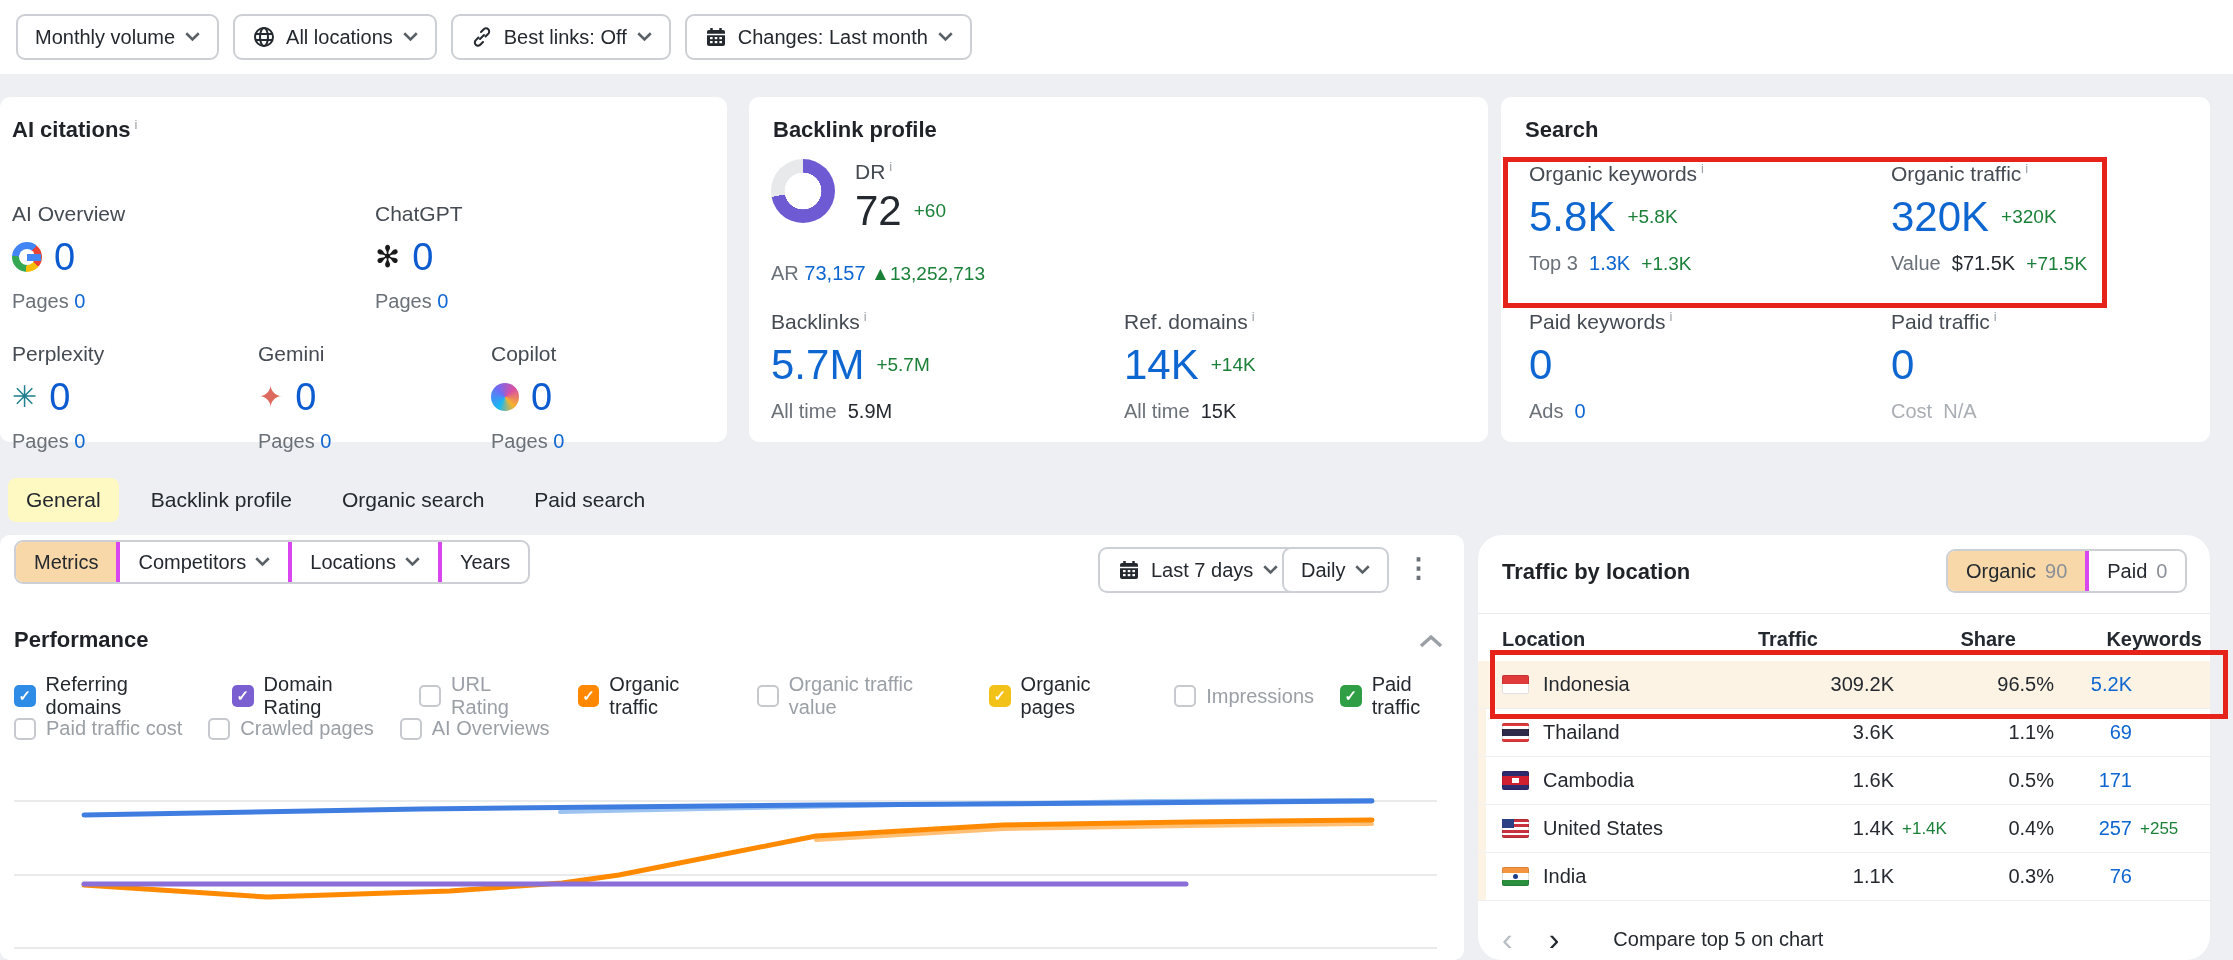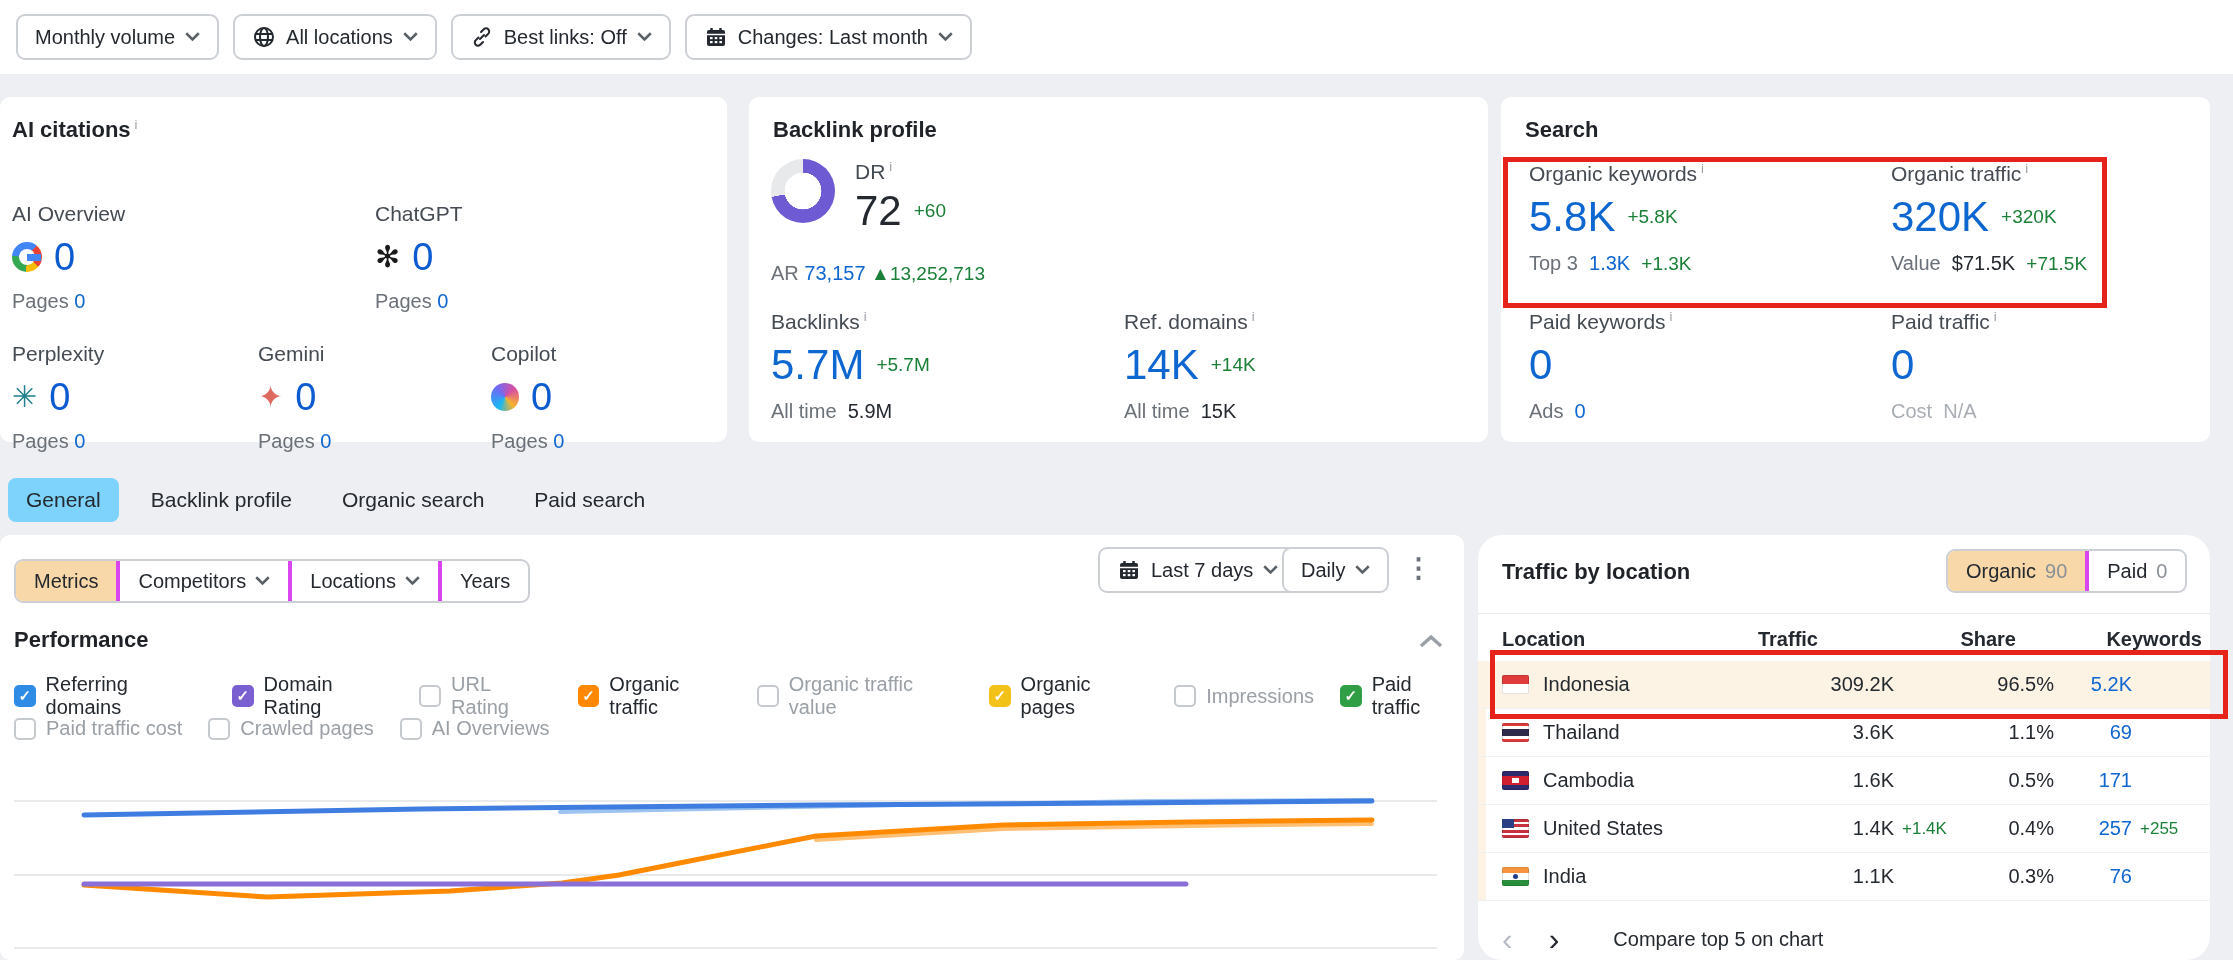--- a/index.html
+++ b/index.html
@@ -32,21 +32,21 @@
     background:conic-gradient(from -40deg,#4285f4 0 22%,#ea4335 22% 47%,#fbbc05 47% 62%,#34a853 62% 87%,#4285f4 87% 100%);}
   .g-icon::before{content:"";position:absolute;inset:7px;background:#fff;border-radius:50%;}
   .g-icon::after{content:"";position:absolute;right:1px;top:12px;width:14px;height:7px;background:#4285f4;}
   .copilot-icon{width:28px;height:28px;border-radius:50%;flex:0 0 auto;
     background:conic-gradient(from 210deg,#18b9f2,#6e6cf5 30%,#d94fa2 55%,#f7b32b 80%,#18b9f2);}
   
   .donut{width:64px;height:64px;border-radius:50%;flex:0 0 auto;}
   
   .tabs{position:absolute;left:8px;top:478px;display:flex;gap:14px;align-items:center;}
   .tab{padding:10px 18px;font-size:21px;color:#24292f;border-radius:8px;cursor:pointer;}
-  .tab.active{background:#7dd3fc;}
+  .tab.active{background:#fef9c3;}
   
   .seg{display:inline-flex;border:2px solid #ccd0d5;border-radius:9px;background:#fff;overflow:hidden;}
   .seg>div{display:flex;align-items:center;gap:9px;padding:0 18px;height:40px;font-size:20px;
            color:#24292f;border-left:4px solid #d946ef;cursor:pointer;}
   .seg>div:first-child{border-left:none;}
   .seg>div.active{background:#f8d8a8;}
   .cnt{color:#8a9097;}
   
   .cbrow{display:flex;gap:26px;align-items:center;}
   .cb{display:inline-flex;align-items:center;gap:10px;font-size:20px;color:#24292f;cursor:pointer;}
@@ -259,21 +259,21 @@
   </div>
 
   <div class="tabs" id="tabs">
       <div class="tab active">General</div>
       <div class="tab">Backlink profile</div>
       <div class="tab">Organic search</div>
       <div class="tab">Paid search</div>
     </div>
 
   <div class="card" style="left:0;top:535px;width:1464px;height:425px;">
-    <div class="seg abs" style="left:14px;top:24px;align-items:center;" id="segments">
+    <div class="seg abs" style="left:14px;top:5px;align-items:center;" id="segments">
         <div class="active">Metrics</div>
         <div>Competitors<svg class="caret" viewBox="0 0 12 8">
             <path d="M1 1l5 5 5-5" fill="none" stroke="#596066" stroke-width="2"></path>
           </svg></div>
         <div>Locations<svg class="caret" viewBox="0 0 12 8">
             <path d="M1 1l5 5 5-5" fill="none" stroke="#596066" stroke-width="2"></path>
           </svg></div>
         <div>Years</div>
       </div>
 

